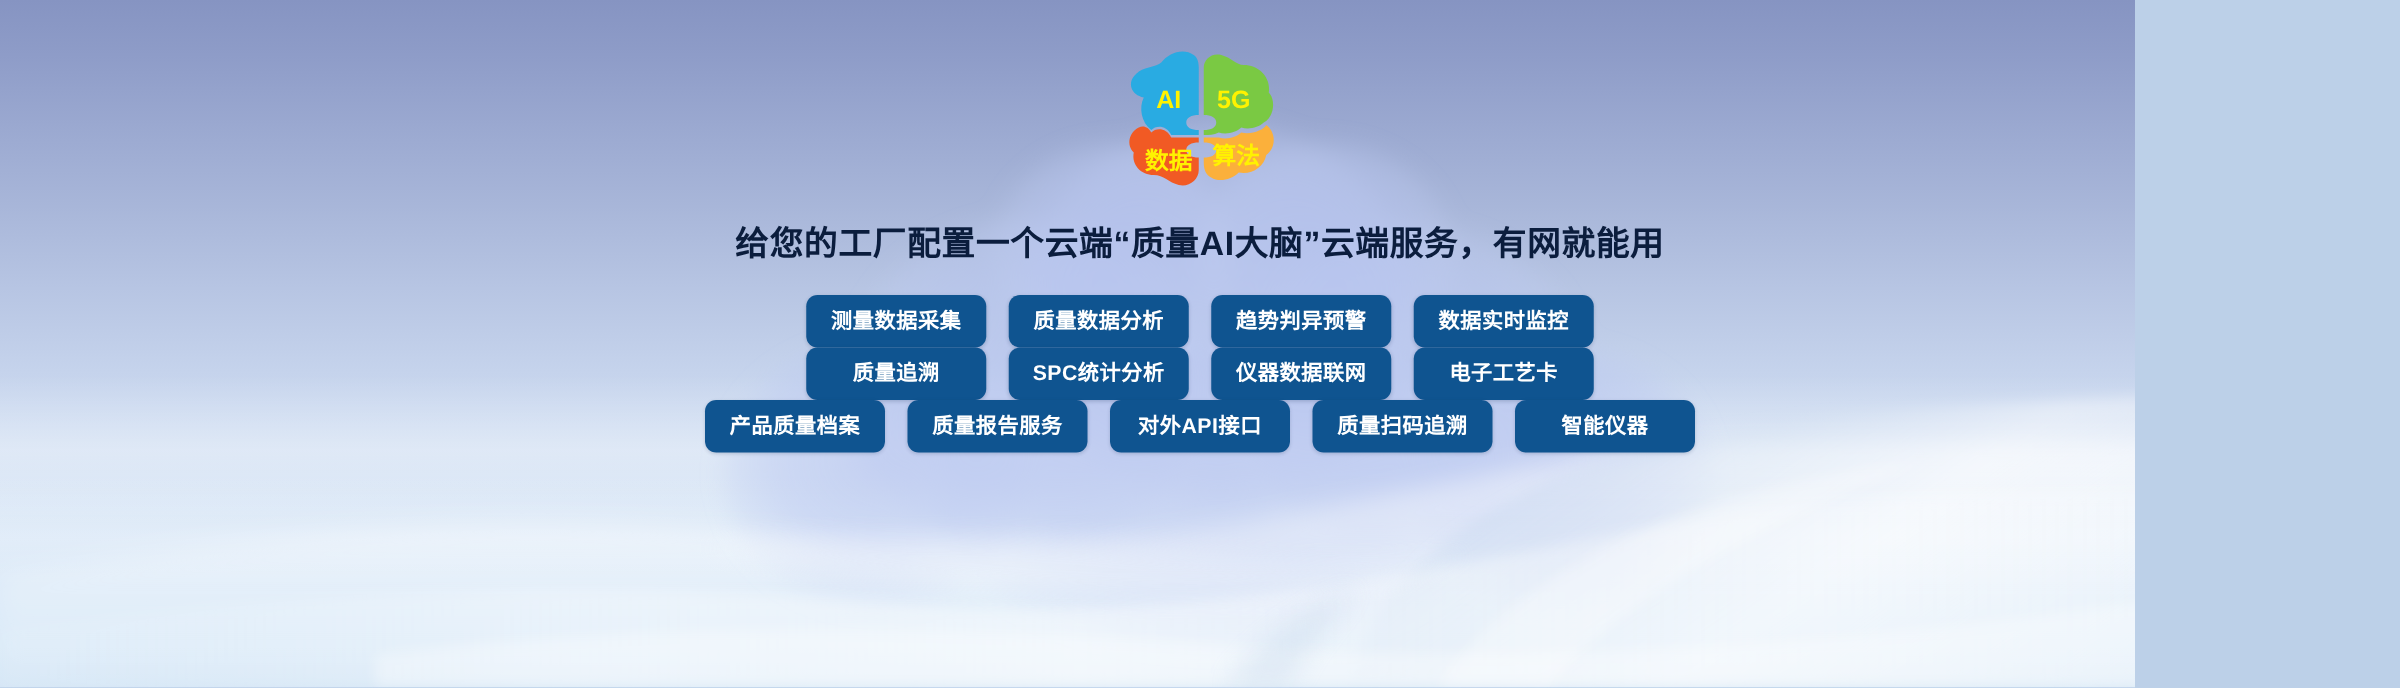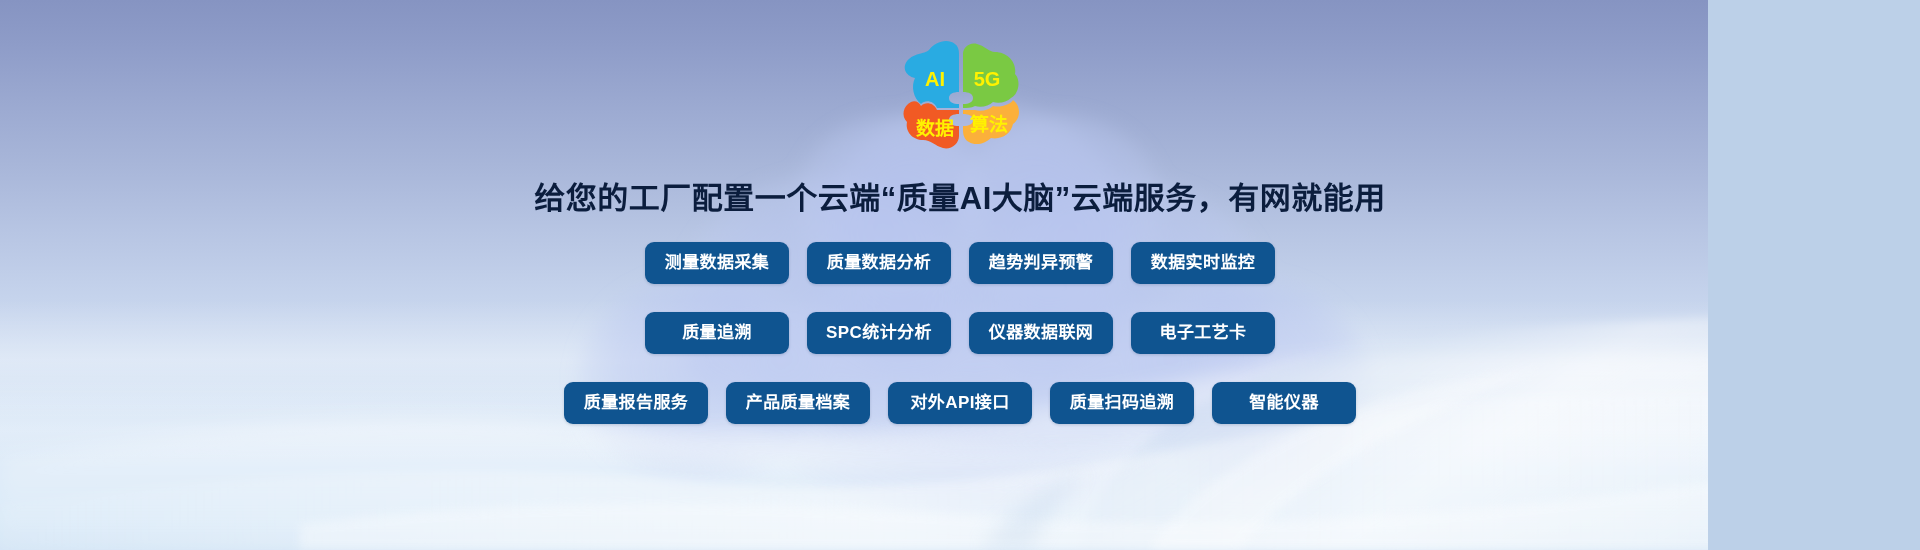--- a/index.html
+++ b/index.html
@@ -86,34 +86,33 @@
   .logo .ptxt {
     font-family:"Liberation Sans","DejaVu Sans",sans-serif;
     font-weight:bold;
     fill:#FFF200;
     paint-order:stroke;
   }
 
   
   .headline {
     margin-top:22px;
-    font-size:31px;
+    font-size:27px;
     font-weight:bold;
     color:#0b1d3d;
     letter-spacing:.5px;
     white-space:nowrap;
     text-align:center;
   }
 
   
   .grid {
     margin-top:24px;
     display:flex;
     flex-direction:column;
-    gap:28px;
   }
   .grid-row {
     display:flex;
     gap:18px;
     justify-content:center;
   }
   .chip {
     width:144px;
     height:42px;
     border:none;
@@ -241,22 +240,22 @@
       </div>
 
       <div class="grid-row">
         <button class="chip">质量追溯</button>
         <button class="chip">SPC统计分析</button>
         <button class="chip">仪器数据联网</button>
         <button class="chip">电子工艺卡</button>
       </div>
 
       <div class="grid-row">
+        <button class="chip">产品质量档案</button>
         <button class="chip">质量报告服务</button>
-        <button class="chip">产品质量档案</button>
         <button class="chip">对外API接口</button>
         <button class="chip">质量扫码追溯</button>
         <button class="chip">智能仪器</button>
       </div>
 
     </div>
   </div>
 </div>
 
 </body></html>

